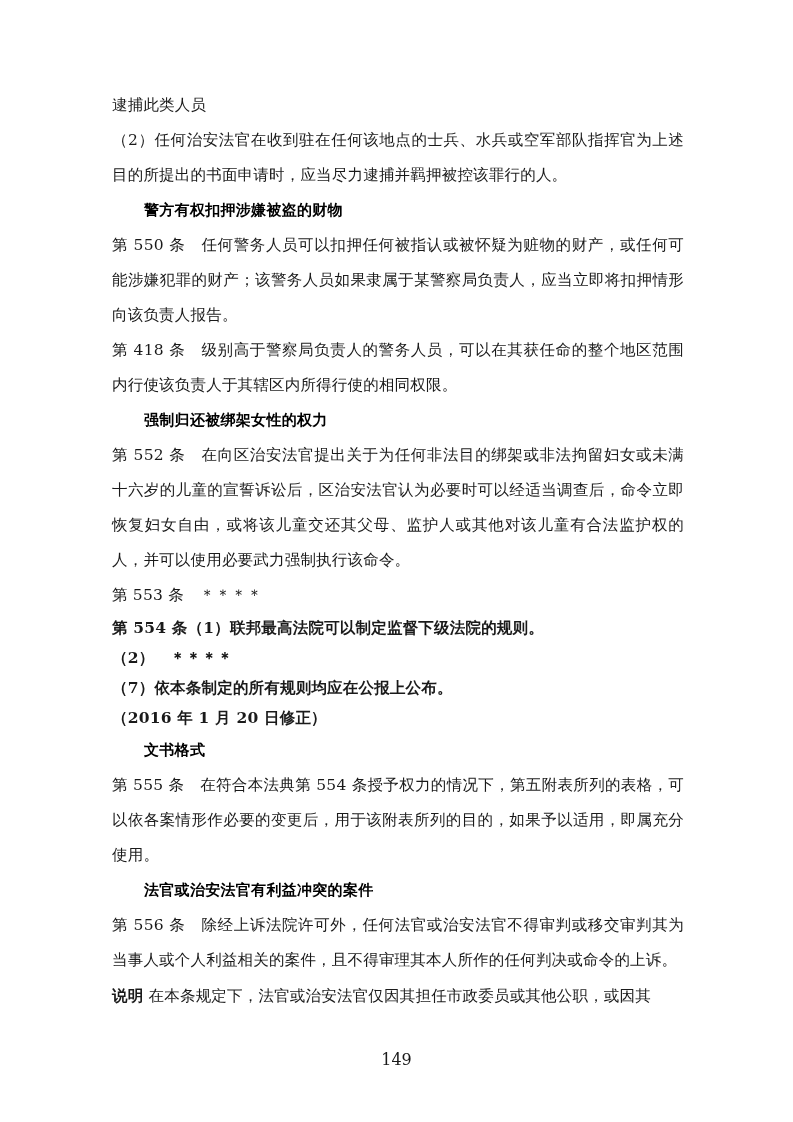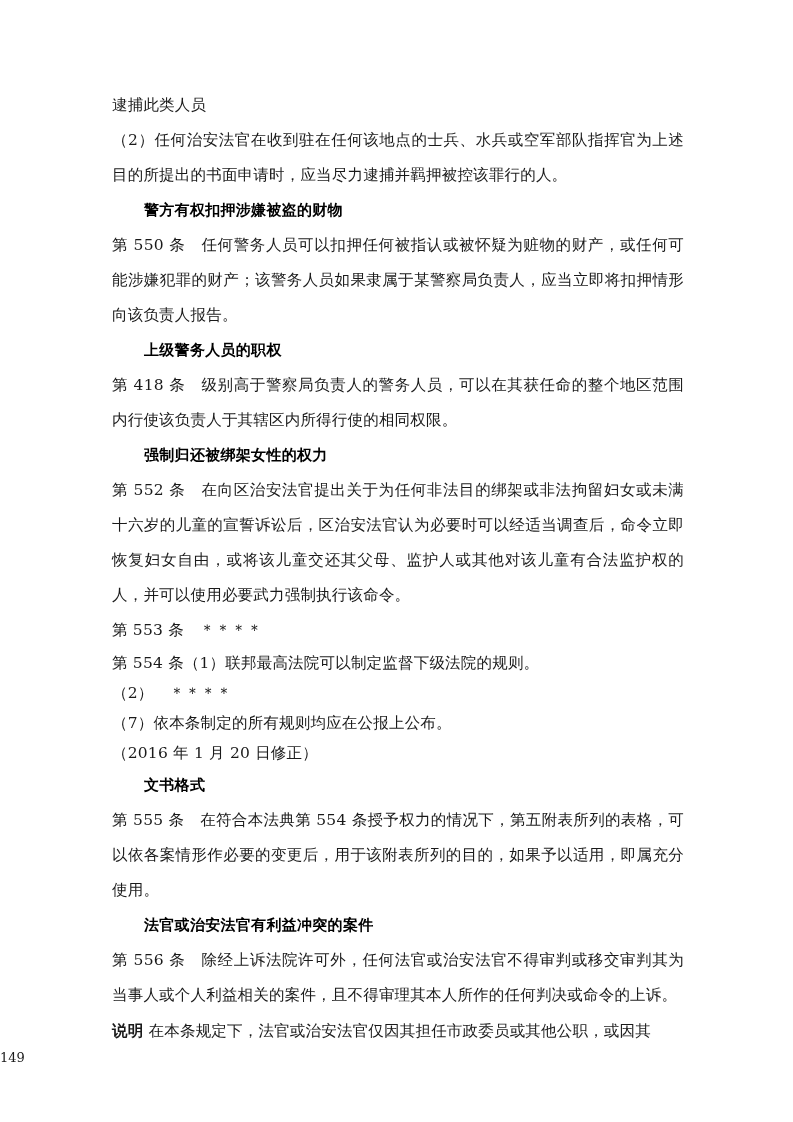--- a/index.html
+++ b/index.html
@@ -38,50 +38,50 @@
     font-size: 15px;
     line-height: 35px;
     font-weight: bold;
     color: #000000;
     margin: 0;
     padding-left: 32px;
     letter-spacing: 0.3px;
   }
   .tight {
     line-height: 30px;
+    font-weight: bold;
   }
   .inline-bold {
     font-weight: bold;
   }
   .page-number {
     position: absolute;
     left: 0;
     right: 0;
     top: 1050px;
-    text-align: left;
+    text-align: center;
     font-family: "DejaVu Serif", "Liberation Serif", serif;
-    font-size: 13px;
+    font-size: 16px;
     color: #1a1a1a;
   }
 </style>
 </head>
 <body>
 
 <div class="page">
   <div class="content">
 
     <p class="para">逮捕此类人员</p>
 
     <p class="para">（2）任何治安法官在收到驻在任何该地点的士兵、水兵或空军部队指挥官为上述目的所提出的书面申请时，应当尽力逮捕并羁押被控该罪行的人。</p>
 
     <p class="heading">警方有权扣押涉嫌被盗的财物</p>
 
     <p class="para">第 550 条　任何警务人员可以扣押任何被指认或被怀疑为赃物的财产，或任何可能涉嫌犯罪的财产；该警务人员如果隶属于某警察局负责人，应当立即将扣押情形向该负责人报告。</p>
 
-    <p class="heading">上级警务人员的职权</p>
 
     <p class="para">第 418 条　级别高于警察局负责人的警务人员，可以在其获任命的整个地区范围内行使该负责人于其辖区内所得行使的相同权限。</p>
 
     <p class="heading">强制归还被绑架女性的权力</p>
 
     <p class="para">第 552 条　在向区治安法官提出关于为任何非法目的绑架或非法拘留妇女或未满十六岁的儿童的宣誓诉讼后，区治安法官认为必要时可以经适当调查后，命令立即恢复妇女自由，或将该儿童交还其父母、监护人或其他对该儿童有合法监护权的人，并可以使用必要武力强制执行该命令。</p>
 
     <p class="para">第 553 条　＊＊＊＊</p>
 
 

